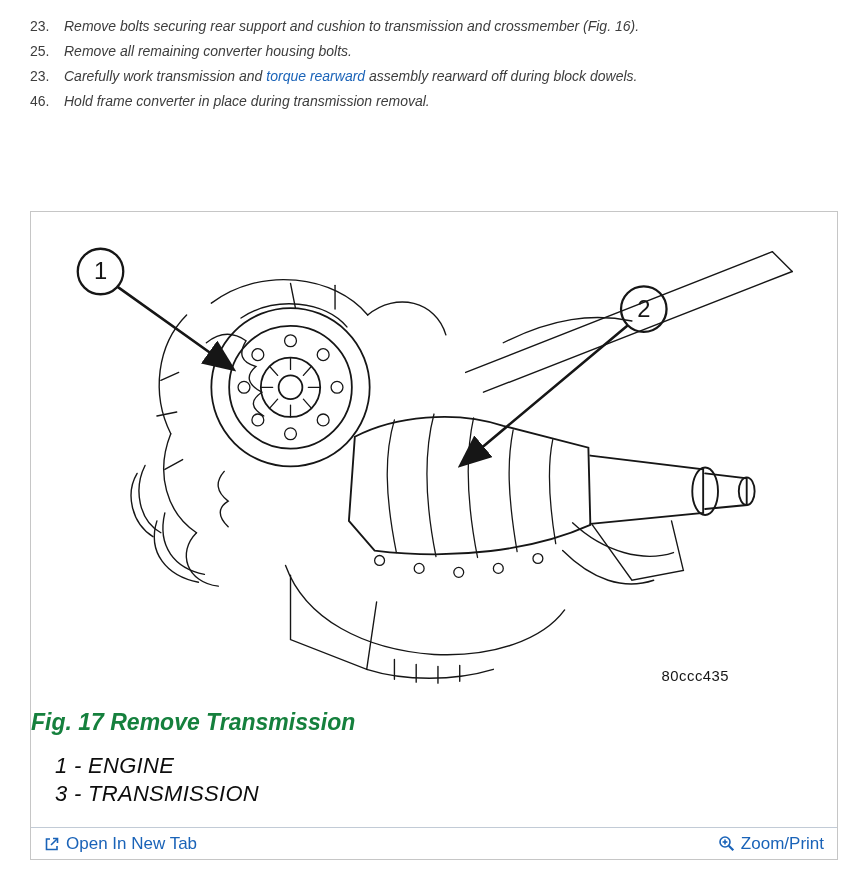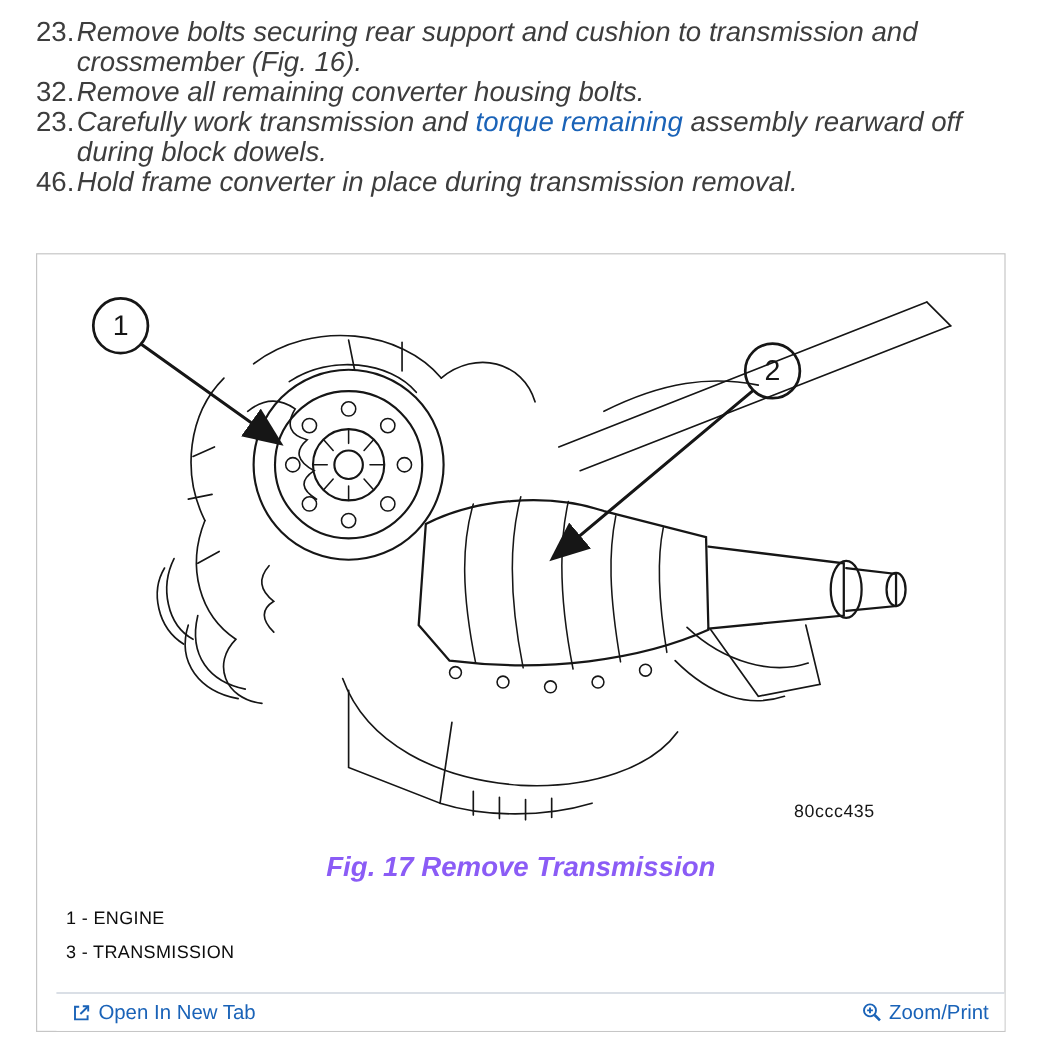--- a/index.html
+++ b/index.html
@@ -11,68 +11,68 @@
   }
   *{box-sizing:border-box;}
   html,body{margin:0;padding:0;background:#ffffff;}
   body{
     width:868px;height:873px;position:relative;overflow:hidden;
     font-family:"Liberation Sans","DejaVu Sans",sans-serif;
     color:var(--text);
   }
   
   .steps{padding:14px 20px 0 30px;}
-  .step{display:flex;font-size:23px;line-height:25px;justify-content:flex-end;}
+  .step{display:flex;font-size:14px;line-height:25px;justify-content:flex-end;}
   .step .num{flex:0 0 34px;}
   .step .txt{flex:1;font-style:italic;}
   a.link{color:var(--link);text-decoration:none;cursor:pointer;}
   
   .figure-panel{
     position:absolute;left:30px;top:211px;width:808px;height:649px;
     border:1px solid var(--border);background:#fff;
   }
   .figure-body{padding:12px 7px 0 7px;}
   .figure-body svg{display:block;width:792px;height:475px;}
   svg text{font-family:"Liberation Sans","DejaVu Sans",sans-serif;fill:var(--ink);}
   .callout-num{font-size:24px;}
   .img-code{font-size:15px;letter-spacing:.5px;}
   .caption{
-    text-align:center;font-size:23px;font-weight:bold;font-style:italic;
-    color:#8b5cf6;margin-top:10px;
-  }
-  .legend{margin:16px 0 0 24px;font-size:15px;color:#0d0d0d;}
+    font-size:23px;font-weight:bold;font-style:italic;
+    color:#15803d;margin-top:10px;
+  }
+  .legend{margin:16px 0 0 24px;font-size:22px;color:#0d0d0d;font-style:italic;}
   .legend .legend-item{line-height:28px;letter-spacing:.3px;}
   
   .figure-footer{
-    position:absolute;left:16px;right:0;bottom:0;height:32px;
+    position:absolute;left:0;right:0;bottom:0;height:32px;
     border-top:1px solid var(--rule);
     display:flex;justify-content:space-between;align-items:center;
     padding:0 13px;background:#fff;
   }
   .footer-link{
     display:flex;align-items:center;gap:6px;
     color:var(--link);font-size:17px;cursor:pointer;text-decoration:none;
   }
   .footer-link svg{display:block;}
 </style>
 </head>
 <body>
 
 <div class="steps">
   <div class="step">
     <span class="num">23.</span>
     <span class="txt">Remove bolts securing rear support and cushion to transmission and crossmember (Fig. 16).</span>
   </div>
   <div class="step">
-    <span class="num">32.</span>
+    <span class="num">25.</span>
     <span class="txt">Remove all remaining converter housing bolts.</span>
   </div>
   <div class="step">
     <span class="num">23.</span>
-    <span class="txt"><span>Carefully work transmission and </span><a class="link">torque remaining</a><span> assembly rearward off during block dowels.</span></span>
+    <span class="txt"><span>Carefully work transmission and </span><a class="link">torque rearward</a><span> assembly rearward off during block dowels.</span></span>
   </div>
   <div class="step">
     <span class="num">46.</span>
     <span class="txt">Hold frame converter in place during transmission removal.</span>
   </div>
 </div>
 
 <div class="figure-panel">
 
   <div class="figure-body">

